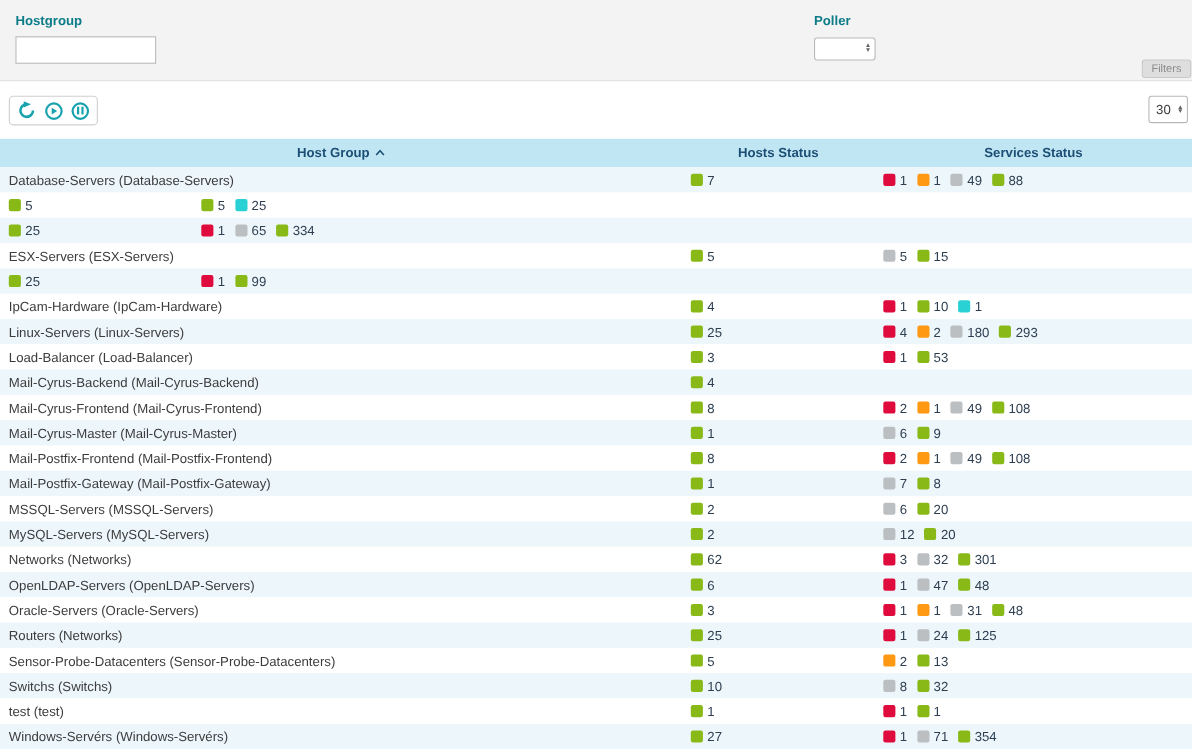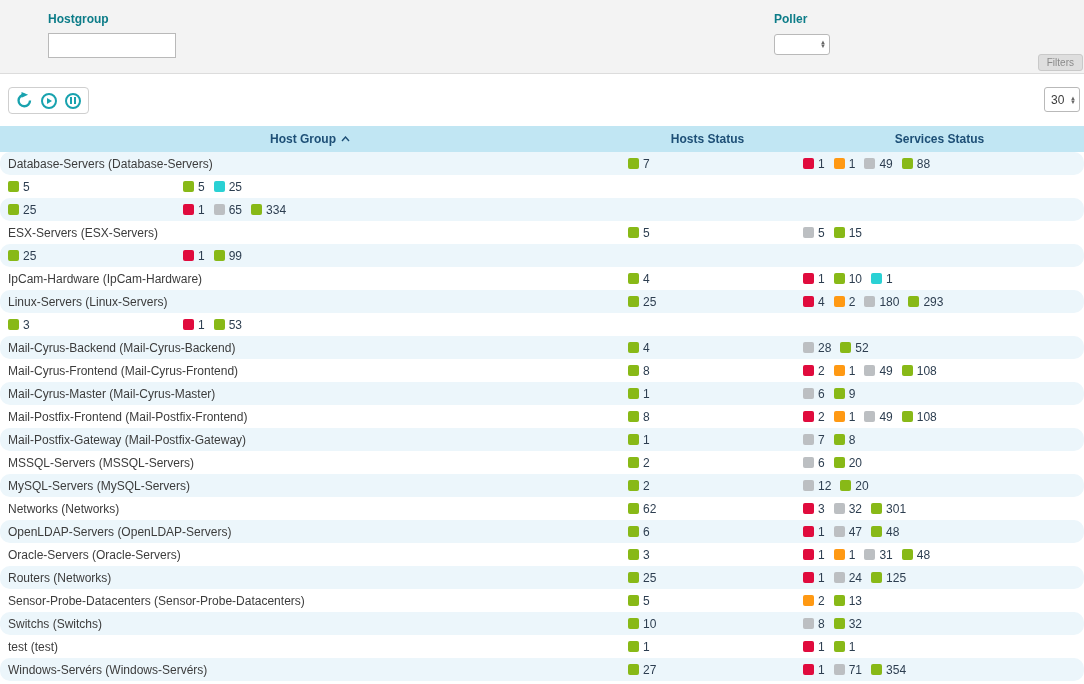--- a/index.html
+++ b/index.html
@@ -7,21 +7,21 @@
     width: 1084px; height: 684px; overflow: hidden;
     font-family: "Liberation Sans", sans-serif;
     font-size: 12px; color: #3c3c3c; background: #fff;
   }
 
   
   .filter-bar {
     position: relative; height: 74px;
     background: #f3f3f3; border-bottom: 1px solid #dcdcdc;
   }
-  .field { position: absolute; margin-left: 34px; }
+  .field { position: absolute; }
   .field-hostgroup { left: 14px; top: 12px; }
   .field-poller   { left: 740px; top: 12px; }
   .field-label {
     display: block; font-weight: bold; color: #0c7c88;
     font-size: 12px; margin-bottom: 7px;
   }
   .text-input {
     width: 128px; height: 25px; border: 1px solid #b9b9b9;
     background: #fff; padding: 0 6px; font-size: 12px;
     font-family: "Liberation Sans", sans-serif;
@@ -72,21 +72,21 @@
   .table-header {
     display: flex; height: 26px; align-items: center;
     background: #c1e6f3; color: #1d4f76; font-weight: bold;
   }
   .th { text-align: center; }
   .col-name { width: 620px; }
   .col-hosts { width: 175px; }
   .col-services { width: 289px; }
   .sort-icon { margin-left: 5px; vertical-align: 1px; }
 
-  .row { display: flex; height: 23px; align-items: center; border-radius: 10px; }
+  .row { display: flex; height: 23px; align-items: center; }
   .row:nth-child(odd) { background: #ecf6fb; }
   .row:nth-child(even) { background: #ffffff; }
   .cell { display: flex; align-items: center; height: 100%; }
   .cell-name { width: 620px; padding-left: 8px; cursor: pointer; }
   .cell-hosts { width: 175px; padding-left: 8px; }
   .cell-services { width: 289px; padding-left: 8px; }
 
   .badge {
     display: inline-block; width: 11px; height: 11px; border-radius: 2px;
     margin-right: 4px; flex: none;
@@ -254,42 +254,37 @@
           <span class="count">4</span>
           <span class="badge" style="background: rgb(255, 153, 19);"></span>
           <span class="count">2</span>
           <span class="badge" style="background: rgb(188, 191, 194);"></span>
           <span class="count">180</span>
           <span class="badge" style="background: rgb(136, 185, 23);"></span>
           <span class="count">293</span>
         </div>
       </div>
       <div class="row">
+        <div class="cell cell-name">Load-Balancer (Load-Balancer)</div>
         <div class="cell cell-hosts">
           <span class="badge" style="background: rgb(136, 185, 23);"></span>
           <span class="count">3</span>
         </div>
         <div class="cell cell-services">
           <span class="badge" style="background: rgb(224, 11, 61);"></span>
           <span class="count">1</span>
           <span class="badge" style="background: rgb(136, 185, 23);"></span>
           <span class="count">53</span>
         </div>
       </div>
       <div class="row">
         <div class="cell cell-name">Mail-Cyrus-Backend (Mail-Cyrus-Backend)</div>
         <div class="cell cell-hosts">
           <span class="badge" style="background: rgb(136, 185, 23);"></span>
           <span class="count">4</span>
-        </div>
-        <div class="cell cell-services">
-          <span class="badge" style="background: rgb(188, 191, 194);"></span>
-          <span class="count">28</span>
-          <span class="badge" style="background: rgb(136, 185, 23);"></span>
-          <span class="count">52</span>
         </div>
       </div>
       <div class="row">
         <div class="cell cell-name">Mail-Cyrus-Frontend (Mail-Cyrus-Frontend)</div>
         <div class="cell cell-hosts">
           <span class="badge" style="background: rgb(136, 185, 23);"></span>
           <span class="count">8</span>
         </div>
         <div class="cell cell-services">
           <span class="badge" style="background: rgb(224, 11, 61);"></span>

